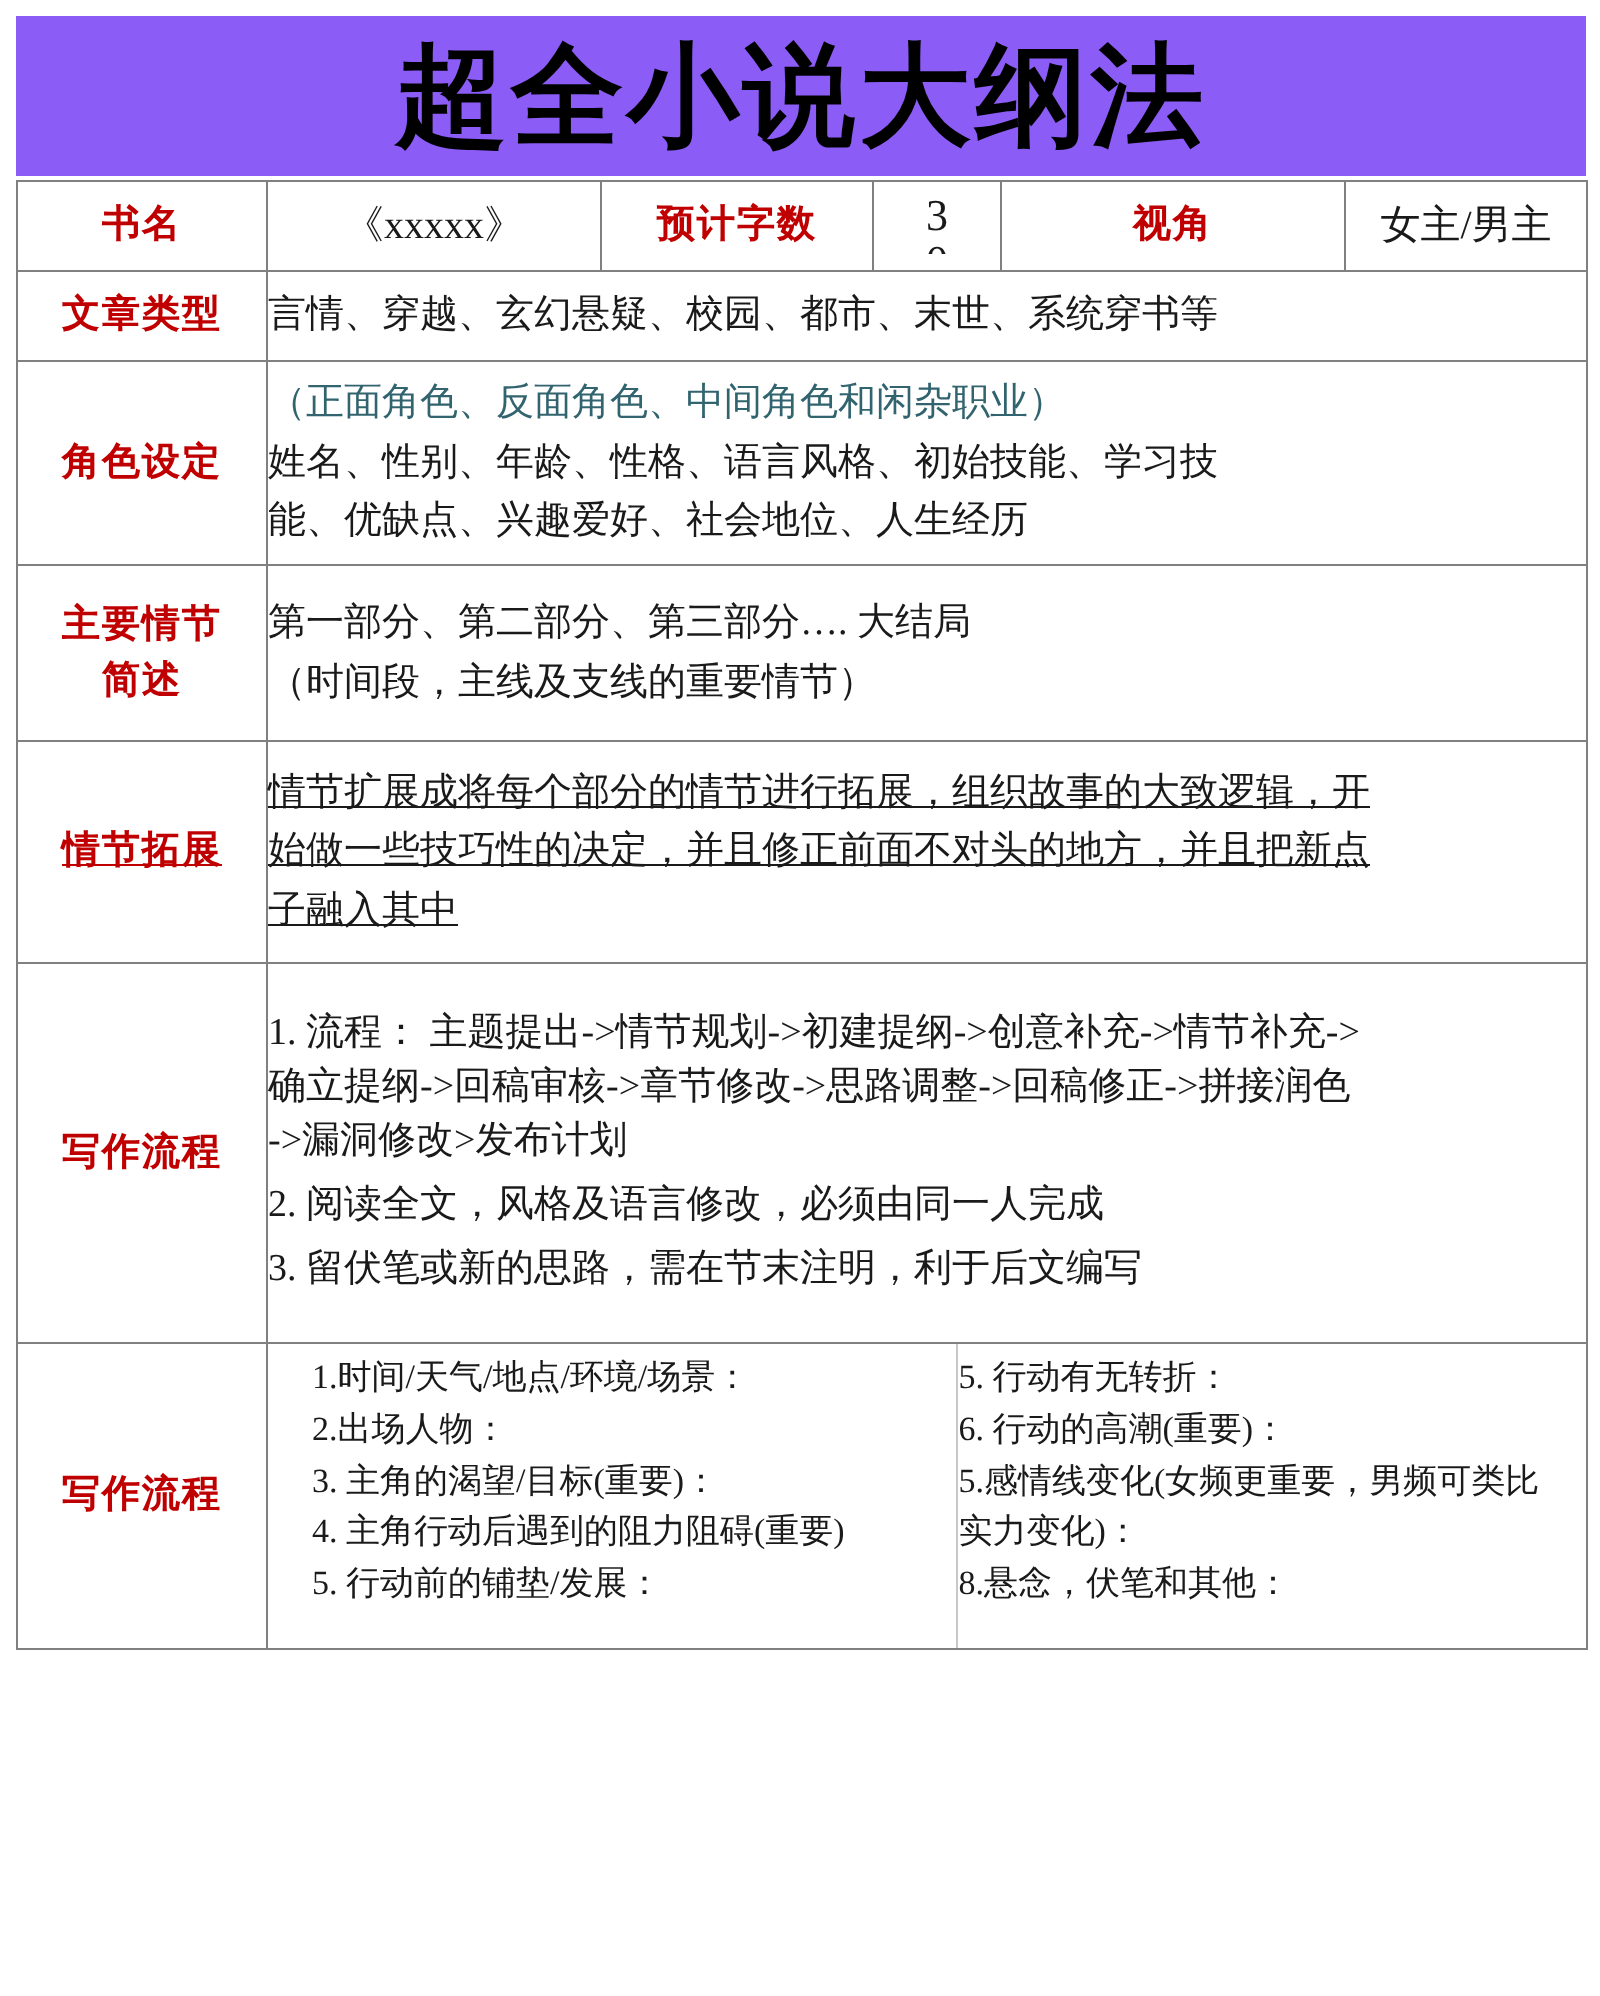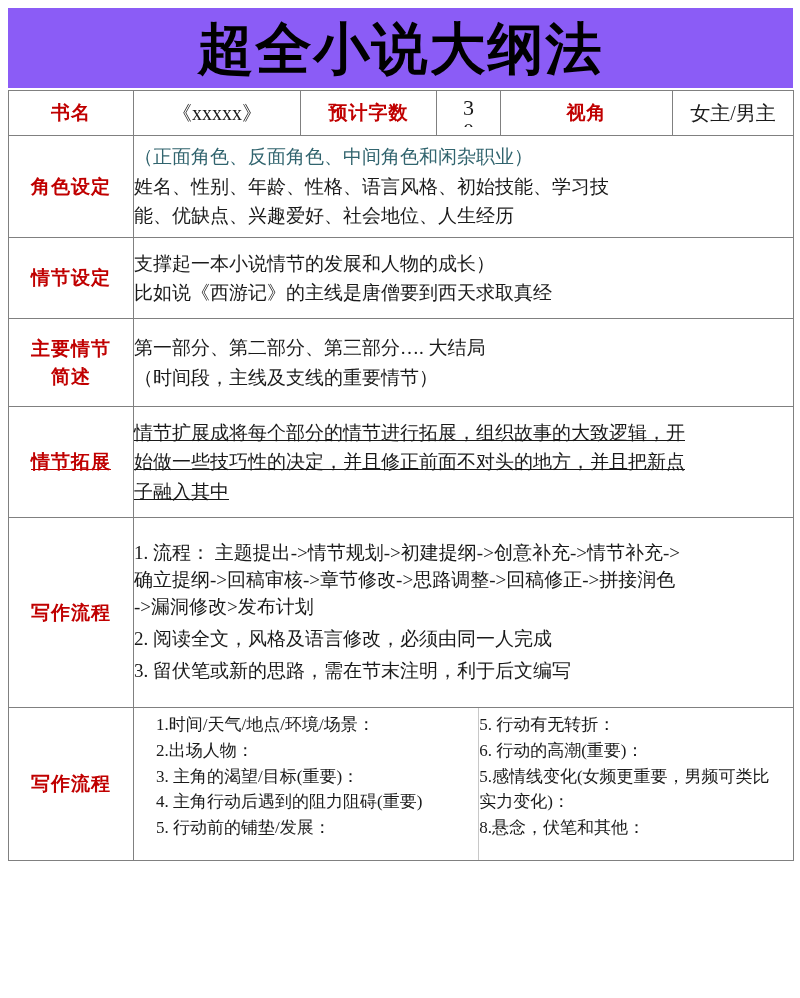--- a/index.html
+++ b/index.html
@@ -163,38 +163,37 @@
       <td class="numcell">
         <span class="clip">
           <span>3</span>
           <span class="sub">0</span>
         </span>
       </td>
       <td class="lbl">视角</td>
       <td class="val ctr">女主/男主</td>
     </tr>
 
+    <tr class="r-type">
+      <td class="lbl">文章类型</td>
+      <td class="val" colspan="5">
+        <span class="line">言情、穿越、玄幻悬疑、校园、都市、末世、系统穿书等</span>
+      </td>
+    </tr>
 
 
     <tr class="r-role">
       <td class="lbl">角色设定</td>
       <td class="val" colspan="5">
         <span class="line blue">（正面角色、反面角色、中间角色和闲杂职业）</span>
         <span class="line">姓名、性别、年龄、性格、语言风格、初始技能、学习技</span>
         <span class="line">能、优缺点、兴趣爱好、社会地位、人生经历</span>
       </td>
     </tr>
 
-    <tr class="r-plot">
-      <td class="lbl">情节设定</td>
-      <td class="val" colspan="5">
-        <span class="line">支撑起一本小说情节的发展和人物的成长）</span>
-        <span class="line">比如说《西游记》的主线是唐僧要到西天求取真经</span>
-      </td>
-    </tr>
 
     <tr class="r-main">
       <td class="lbl">
         <span class="line">主要情节</span>
         <span class="line">简述</span>
       </td>
       <td class="val" colspan="5">
         <span class="line">第一部分、第二部分、第三部分…. 大结局</span>
         <span class="line">（时间段，主线及支线的重要情节）</span>
       </td>

